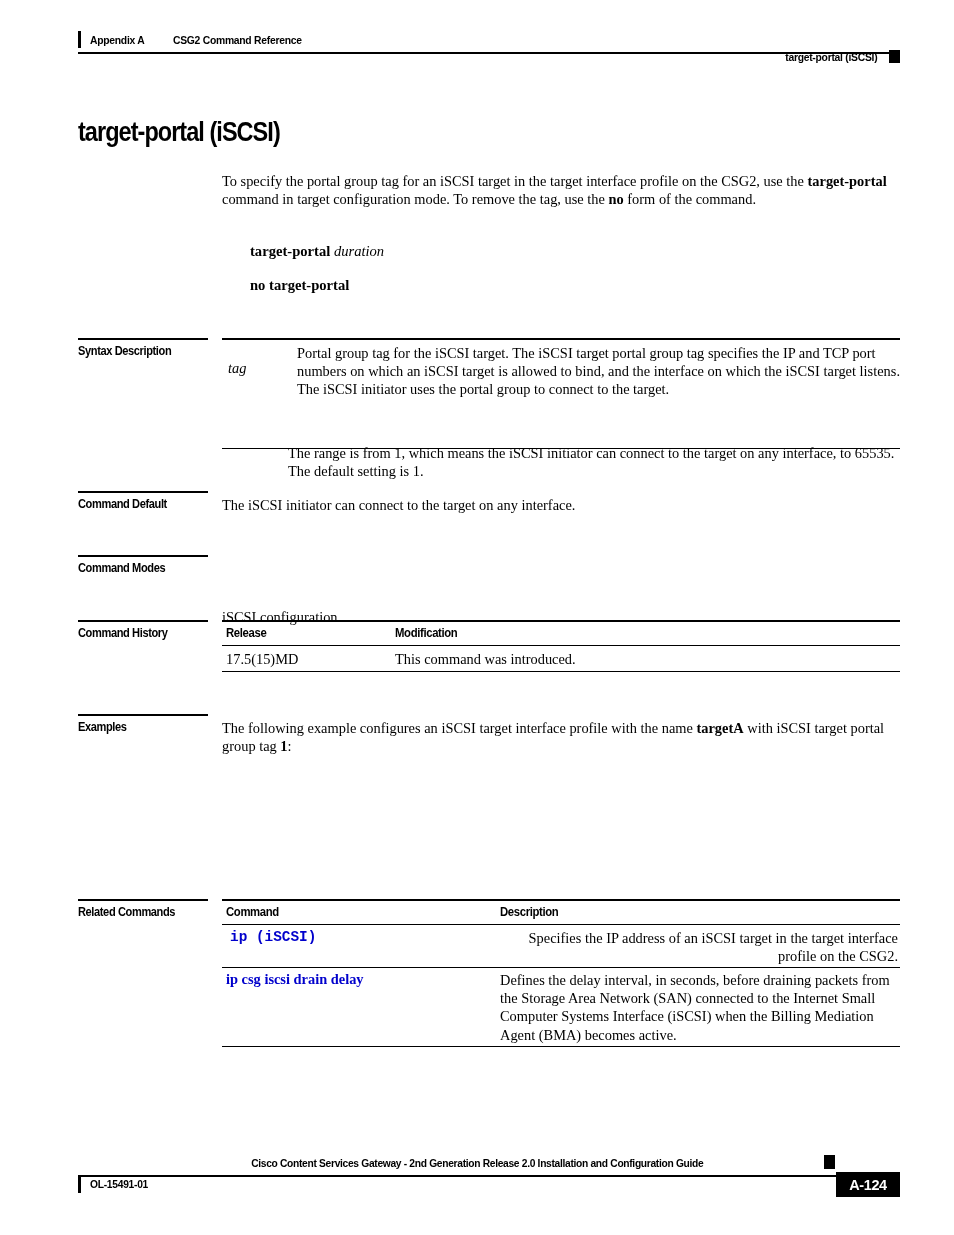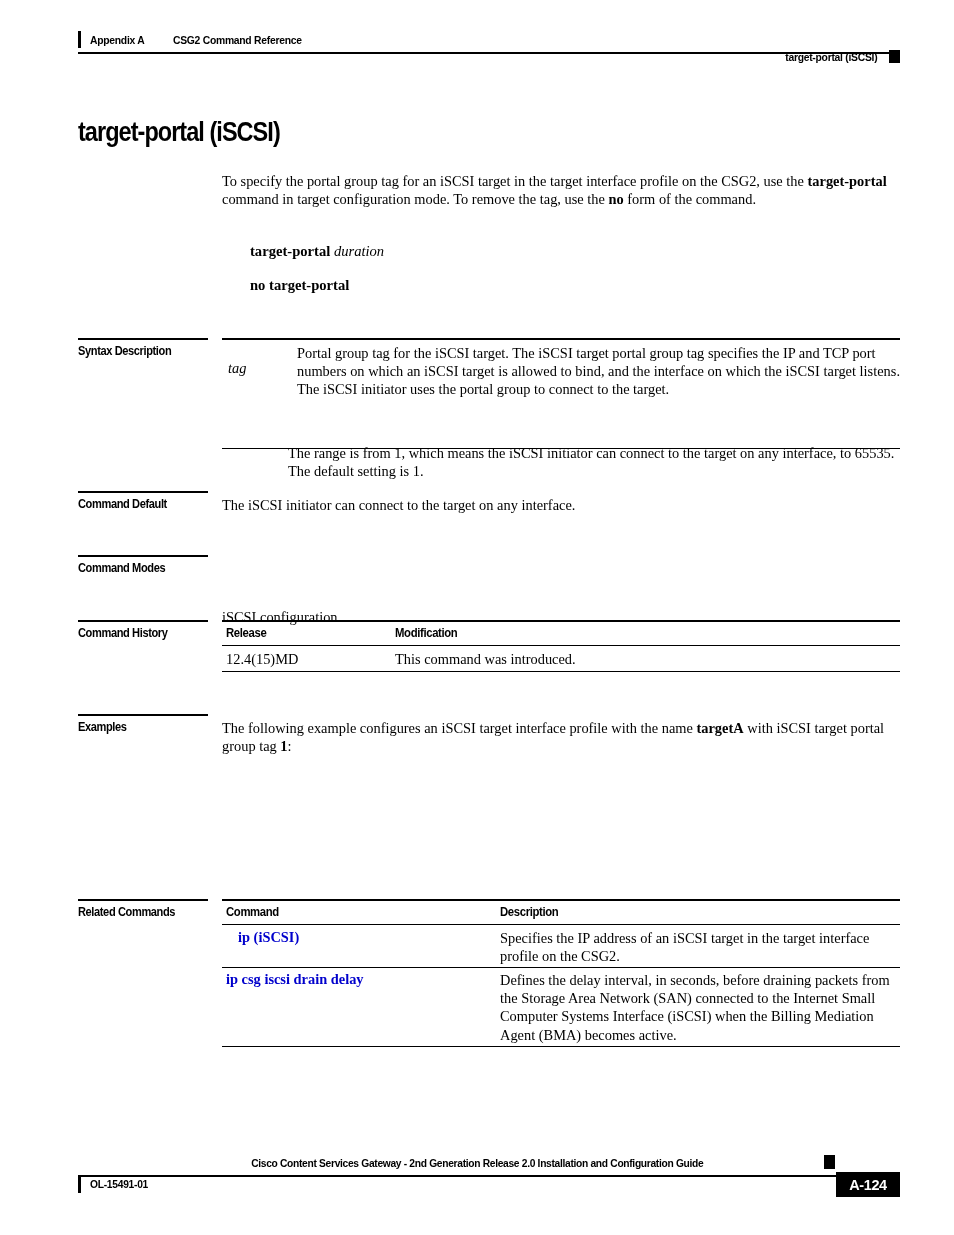--- a/index.html
+++ b/index.html
@@ -307,42 +307,42 @@
   <div class="body" style="top:560px;margin-top:48px;">iSCSI configuration</div>
 
   <div class="label-rule" style="top:620px;"></div>
   <div class="label" style="top:626px;">Command History</div>
 
   <div class="rule" style="left:222px; top:620px; width:678px; height:1.7px;"></div>
   <div class="th" style="left:226px; top:626px;">Release</div>
   <div class="th" style="left:395px; top:626px;">Modification</div>
   <div class="rule" style="left:222px; top:645px; width:678px; height:1.3px;"></div>
 
-  <div class="td" style="left:226px; top:650px;">12.4(15)MD</div>
+  <div class="td" style="left:226px; top:650px;">17.5(15)MD</div>
   <div class="td" style="left:395px; top:650px;">This command was introduced.</div>
   <div class="rule" style="left:222px; top:671px; width:678px; height:1.3px;"></div>
 
   <div class="label-rule" style="top:714px;"></div>
   <div class="label" style="top:720px;">Examples</div>
 
   <div class="body" style="top:719px;">
     <span>The following example configures an iSCSI target interface profile with the name </span><b>targetA</b><span> with iSCSI target portal group tag </span><b>1</b><span>:</span>
   </div>
 
 
   <div class="label-rule" style="top:899px;"></div>
   <div class="label" style="top:905px;">Related Commands</div>
 
   <div class="rule" style="left:222px; top:899px; width:678px; height:1.7px;"></div>
   <div class="th" style="left:226px; top:905px;">Command</div>
   <div class="th" style="left:500px; top:905px;">Description</div>
   <div class="rule" style="left:222px; top:924px; width:678px; height:1.3px;"></div>
 
-  <div class="lnk" style="left:238px; top:929px;">ip (iSCSI)</div>
-  <div class="td" style="left:500px; top:929px; width:398px;">Specifies the IP address of an iSCSI target in the target interface profile on the CSG2.</div>
+  <div class="lnk" style="left:230px; top:929px;font-family:Liberation Mono, monospace;">ip (iSCSI)</div>
+  <div class="td" style="left:500px; top:929px; width:398px;text-align:right;">Specifies the IP address of an iSCSI target in the target interface profile on the CSG2.</div>
   <div class="rule" style="left:222px; top:967px; width:678px; height:1.3px;"></div>
 
   <div class="lnk" style="left:226px; top:971px;">ip csg iscsi drain delay</div>
   <div class="td" style="left:500px; top:971px; width:398px;">Defines the delay interval, in seconds, before draining packets from the Storage Area Network (SAN) connected to the Internet Small Computer Systems Interface (iSCSI) when the Billing Mediation Agent (BMA) becomes active.</div>
   <div class="rule" style="left:222px; top:1046px; width:678px; height:1.3px;"></div>
 
   <div class="ftr-title">
     <span>Cisco Content Services Gateway - 2nd Generation Release 2.0 Installation and Configuration Guide</span>
   </div>
   <div class="ftr-sq"></div>

